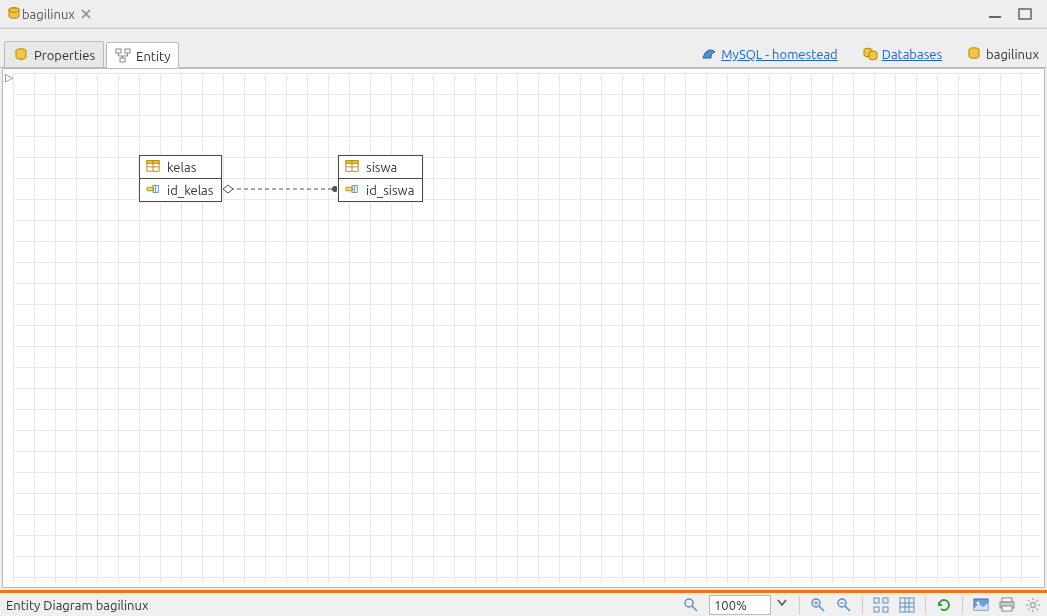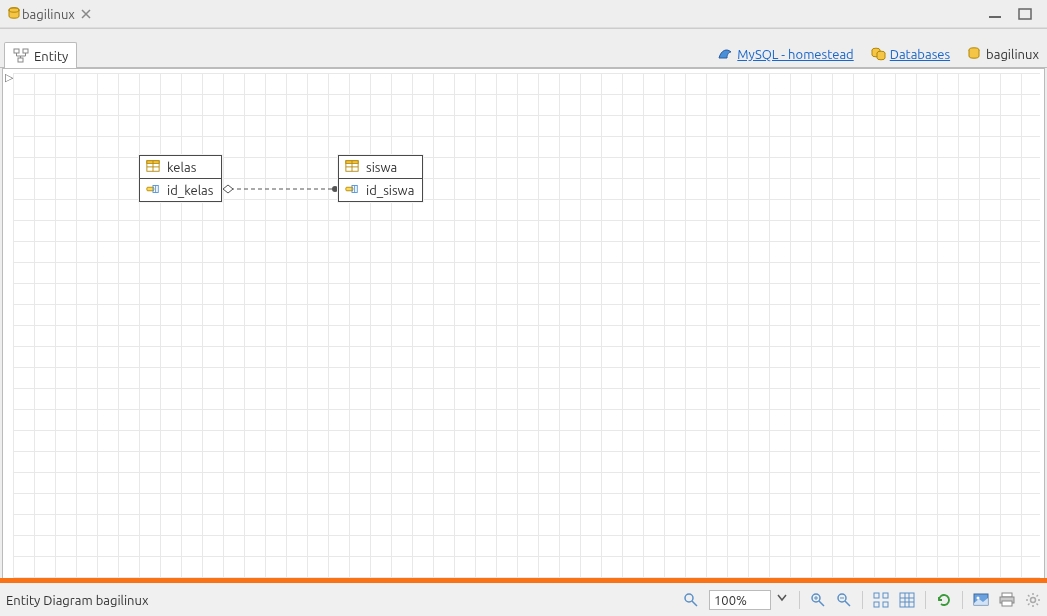--- a/index.html
+++ b/index.html
@@ -13,21 +13,21 @@
 .win-controls { display: flex; gap: 14px; padding-right: 8px; }
 
 
 .divider-bar { height: 12px; border-top: 1px solid #ccc;}
 
 
 .tabstrip { height: 28px; display: flex; align-items: flex-end; padding-left: 4px; border-bottom: 1px solid #bbb; background: #eee; }
 .tab { display: inline-flex; align-items: center; height: 26px; padding: 0 8px; border: 1px solid #bbb; border-bottom: none; margin-right: 2px; background: #e8e8e8; color: #333; cursor: pointer; border-radius: 2px 2px 0 0; gap: 5px; }
 .tab.active { background: #fff; position: relative; top: 1px; }
 .tabstrip .spacer { flex: 1; }
-.breadcrumbs { display: flex; align-items: center; gap: 16px; padding-right: 8px; height: 26px; }
+.breadcrumbs { display: flex; align-items: center; gap: 24px; padding-right: 8px; height: 26px; }
 .bc-item { display: inline-flex; align-items: center; gap: 4px; }
 .bc-link { color: #1a66cc; text-decoration: underline; cursor: pointer; }
 .bc-plain { color: #333; }
 
 
 .canvas-wrap { position: relative; height: 520px; background: #fff; border: 1px solid #bbb; margin: 0 2px; overflow: hidden; }
 .handle { position: absolute; left: 2px; top: 2px; width: 10px; height: 14px; color: #666; font-size: 11px; cursor: pointer; }
 .grid {
   position: absolute; left: 10px; right: 4px; top: 4px; bottom: 4px;
   background-image:
@@ -38,21 +38,21 @@
 
 
 .entity { position: absolute; background: #fff; border: 1px solid #4a4a4a; box-shadow: 0 0 0 1px #f5f5f5; }
 .entity .hdr { display: flex; align-items: center; gap: 5px; padding: 3px 6px; border-bottom: 1px solid #4a4a4a; }
 .entity .row { display: flex; align-items: center; gap: 5px; padding: 3px 6px; }
 
 
 .connector { position: absolute; pointer-events: none; }
 
 
-.statusbar { position: absolute; left: 0; right: 0; bottom: 0; height: 38px; display: flex; align-items: center; border-top: 5px solid #f97316; background: #f0f0f0; padding: 0 6px; gap: 10px; }
+.statusbar { position: absolute; left: 0; right: 0; bottom: 0; height: 26px; display: flex; align-items: center; border-top: 3px solid #f97316; background: #f0f0f0; padding: 0 6px; gap: 10px; }
 .statusbar .spacer { flex: 1; }
 .zoom-group { display: flex; align-items: flex-start; gap: 4px; }
 .zoom-field { width: 62px; border: 1px solid #bbb; background: #fff; padding: 2px 4px; }
 .toolbar-icons { display: flex; align-items: center; gap: 10px; }
 .vsep { width: 1px; height: 18px; background: #ccc; }
 
 
 .ico { width: 16px; height: 16px; display: inline-block; flex-shrink: 0; }
 svg { display: block; }
 </style>
@@ -84,20 +84,29 @@
         <svg width="16" height="12">
           <rect x="2" y="1" width="12" height="10" fill="none" stroke="#666" stroke-width="1.5"></rect>
         </svg>
       </span>
   </div>
 </div>
 
 <div class="divider-bar"></div>
 
 <div class="tabstrip">
+  <div class="tab">
+    <span class="ico">
+      <svg viewBox="0 0 16 16" width="16" height="16">
+          <ellipse cx="8" cy="4" rx="5" ry="2.2" fill="#f5c547" stroke="#b38600" stroke-width="1"></ellipse>
+          <path d="M3 4 v6 a5 2.2 0 0 0 10 0 V4" fill="#f5c547" stroke="#b38600" stroke-width="1"></path>
+        </svg>
+    </span>
+    <span>Properties</span>
+  </div>
   <div class="tab active">
     <span class="ico">
       <svg viewBox="0 0 16 16" width="16" height="16">
           <rect x="1" y="1" width="5" height="4" fill="none" stroke="#888"></rect>
           <rect x="10" y="1" width="5" height="4" fill="none" stroke="#888"></rect>
           <rect x="5" y="10" width="5" height="4" fill="none" stroke="#888"></rect>
           <path d="M3.5 5 V8 H7.5 V10 M12.5 5 V8 H7.5" fill="none" stroke="#888"></path>
         </svg>
     </span>
     <span>Entity</span>

